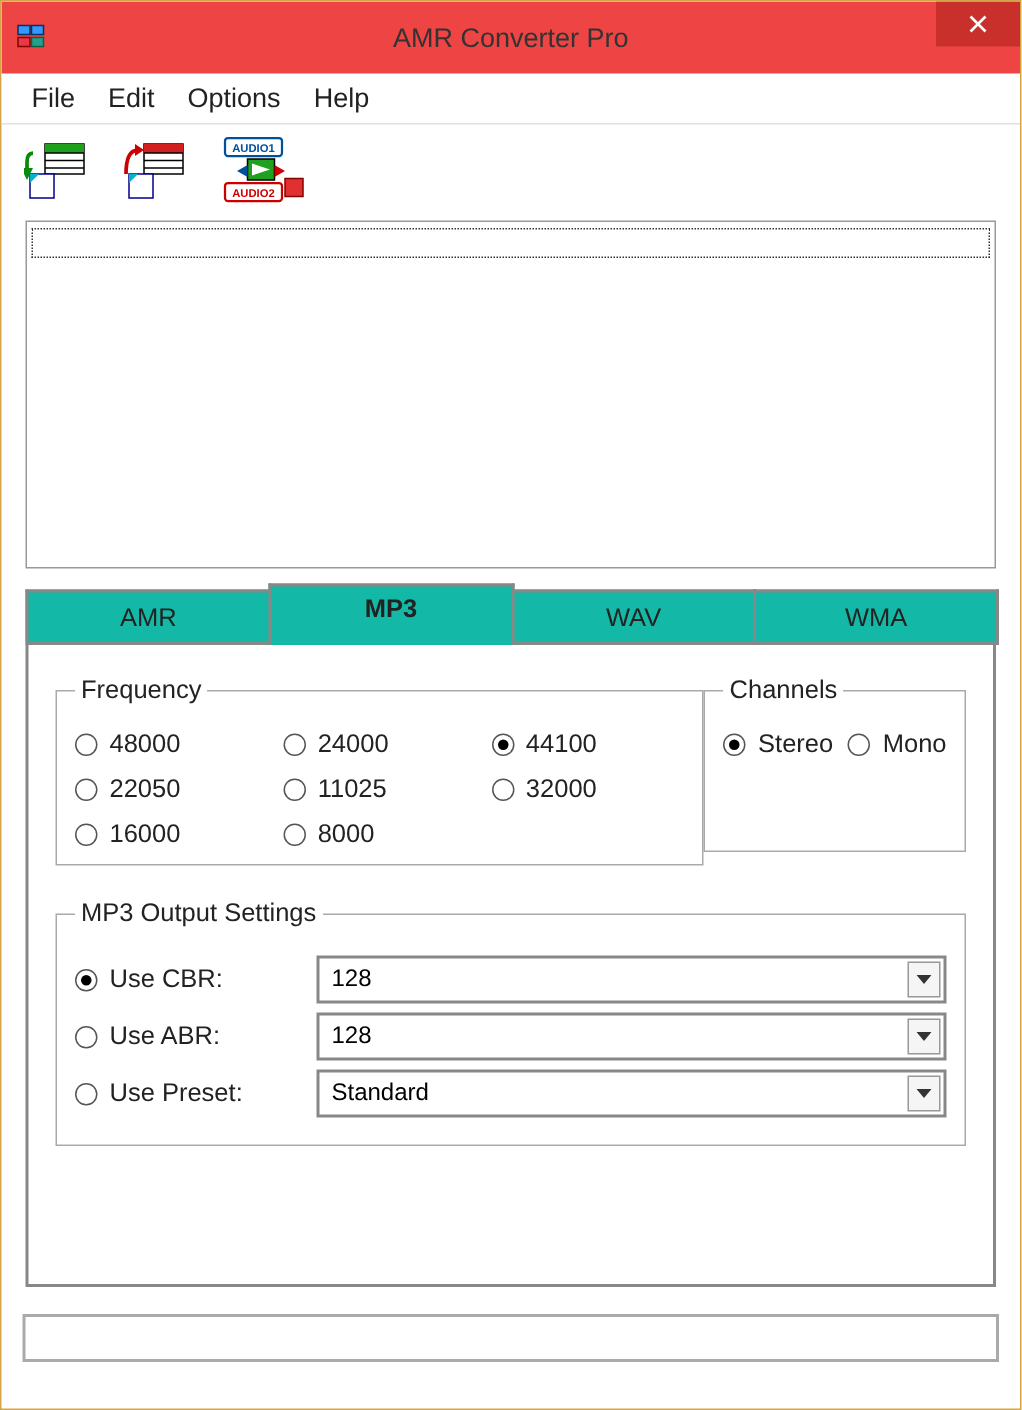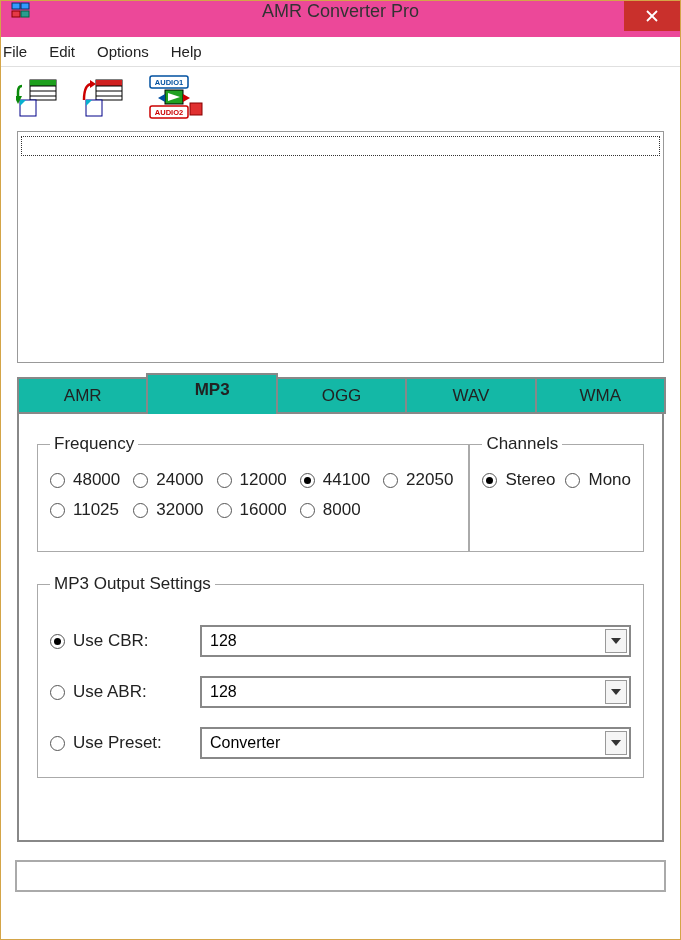--- a/index.html
+++ b/index.html
@@ -5,23 +5,24 @@
   * { box-sizing: border-box; margin: 0; padding: 0; }
   body {
     font-family: "Segoe UI", Tahoma, sans-serif;
     font-size: 15px;
     background: #fff;
     width: 681px;
     height: 940px;
     border: 1px solid #d4a548;
   }
   .titlebar {
-    background: #ec4899;
-    height: 36px;
-    display: flex;
+    background: #ef4444;
+    height: 48px;
+    display: flex;
+    align-items: center;
     position: relative;
   }
   .titlebar .app-icon {
     width: 20px; height: 20px;
     margin-left: 10px;
   }
   .titlebar .title {
     position: absolute;
     left: 50%;
     transform: translateX(-50%);
@@ -37,24 +38,24 @@
     background: #c9302c;
     color: #fff;
     display: flex;
     align-items: center;
     justify-content: center;
     font-size: 16px;
   }
   .menubar {
     background: #fff;
     border-bottom: 1px solid #e0e0e0;
-    padding: 6px 2px;
+    padding: 6px 20px;
     display: flex;
     gap: 22px;
-    font-size: 15px;
+    font-size: 18px;
     color: #222;
   }
   .menubar div { cursor: default; }
   .toolbar {
     padding: 8px 14px 10px 14px;
     display: flex;
     gap: 20px;
   }
   .toolbar-btn {
     width: 46px;
@@ -138,21 +139,21 @@
   .freq-set {
     flex: 1;
   }
   .channels-set {
     width: 128px;
     align-self: flex-start;
     height: 118px;
   }
   .freq-grid {
     display: grid;
-    grid-template-columns: repeat(5, 1fr);
+    grid-template-columns: repeat(3, 1fr);
     column-gap: 10px;
     row-gap: 10px;
     padding-top: 4px;
   }
   .radio-item {
     display: flex;
     align-items: center;
     gap: 8px;
     font-size: 17px;
     color: #222;
@@ -180,21 +181,22 @@
     gap: 10px;
     padding-top: 4px;
   }
   .output-set {
     margin-top: 22px;
     padding-bottom: 18px;
   }
   .output-row {
     display: flex;
     align-items: center;
-    margin-top: 19px;
+    margin-top: 6px;
+    gap: 11px;
   }
   .output-row .radio-item { width: 150px; }
   .combo {
     flex: 1;
     border: 2px solid #888;
     height: 32px;
     display: flex;
     align-items: center;
     justify-content: space-between;
     padding: 0 2px 0 8px;
@@ -290,41 +292,36 @@
 
 <div class="content">
 
   <div class="filelist">
     <div class="filelist-header-row"></div>
   </div>
 
   <div class="tabstrip">
     <div class="tab">AMR</div>
     <div class="tab active">MP3</div>
-    <div class="tab">OGG</div>
     <div class="tab">WAV</div>
     <div class="tab">WMA</div>
   </div>
 
   <div class="tabpanel">
     <div class="fieldset-row">
       <fieldset class="freq-set">
         <legend>Frequency</legend>
         <div class="freq-grid" id="freq-grid">
             <div class="radio-item">
               <span class="radio-circle"></span>
               <span>48000</span>
             </div>
             <div class="radio-item">
               <span class="radio-circle"></span>
               <span>24000</span>
-            </div>
-            <div class="radio-item">
-              <span class="radio-circle"></span>
-              <span>12000</span>
             </div>
             <div class="radio-item">
               <span class="radio-circle checked"></span>
               <span>44100</span>
             </div>
             <div class="radio-item">
               <span class="radio-circle"></span>
               <span>22050</span>
             </div>
             <div class="radio-item">
@@ -392,21 +389,21 @@
           </span>
         </div>
       </div>
 
       <div class="output-row">
         <div class="radio-item">
           <span class="radio-circle"></span>
           <span>Use Preset:</span>
         </div>
         <div class="combo">
-          <span>Converter</span>
+          <span>Standard</span>
           <span class="combo-arrow">
             <svg viewBox="0 0 10 6">
                 <polygon points="0,0 10,0 5,6" fill="#333"></polygon>
               </svg>
           </span>
         </div>
       </div>
     </fieldset>
   </div>
 </div>

